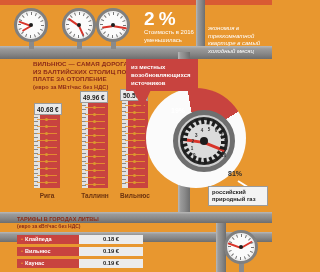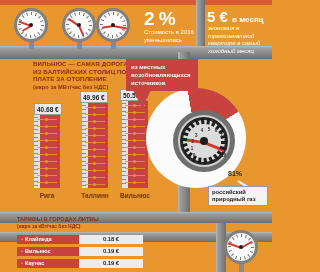--- a/index.html
+++ b/index.html
@@ -186,24 +186,20 @@
       <div class="tick" style="width: 3px; height: 1px; background: rgb(119, 119, 119); transform: rotate(247.5deg) translateX(10px);"></div>
       <div class="tick" style="width: 3px; height: 1px; background: rgb(119, 119, 119); transform: rotate(270deg) translateX(10px);"></div>
       <div class="tick" style="width: 3px; height: 1px; background: rgb(119, 119, 119); transform: rotate(292.5deg) translateX(10px);"></div>
       <div class="tick" style="width: 3px; height: 1px; background: rgb(119, 119, 119); transform: rotate(315deg) translateX(10px);"></div>
       <div class="tick" style="width: 3px; height: 1px; background: rgb(119, 119, 119); transform: rotate(337.5deg) translateX(10px);"></div>
     </div>
 
   <div class="stat-pct">2 %</div>
   <div class="stat-pct-sub">Стоимость в 2016 уменьшилась</div>
 
-  <div class="stat-eur">
-    <span>5 €</span>
-    <span class="stat-eur-unit">в месяц</span>
-  </div>
   <div class="stat-eur-sub">экономия в трехкомнатной квартире в самый холодный месяц</div>
 
   <div class="head-main">
     <span>ВИЛЬНЮС — САМАЯ ДОРОГАЯ ИЗ БАЛТИЙСКИХ СТОЛИЦ ПО ПЛАТЕ ЗА ОТОПЛЕНИЕ</span>
     <span class="head-sub">(евро за МВт/час без НДС)</span>
   </div>
 
   <div class="banner-tail"></div>
   <div class="banner">из местных возобновляющихся источников</div>
 

